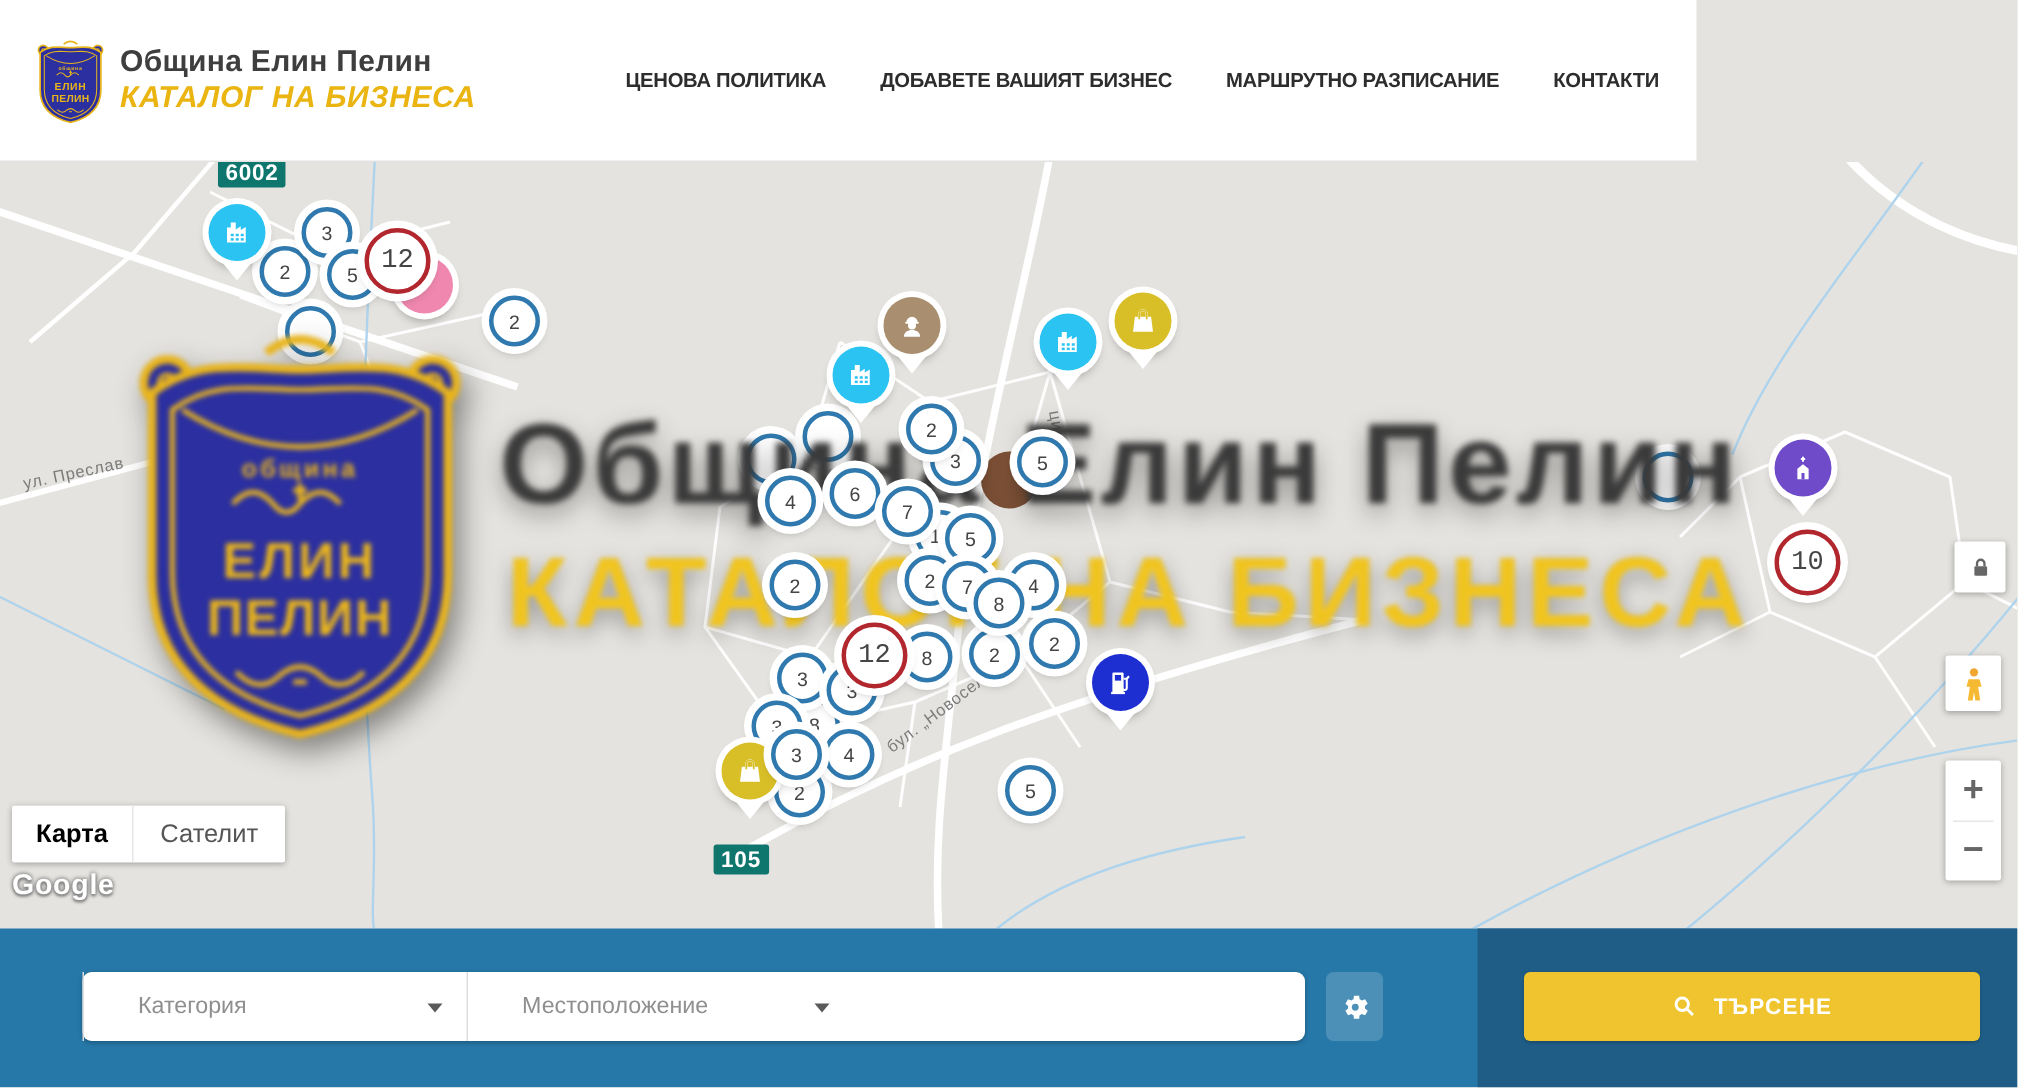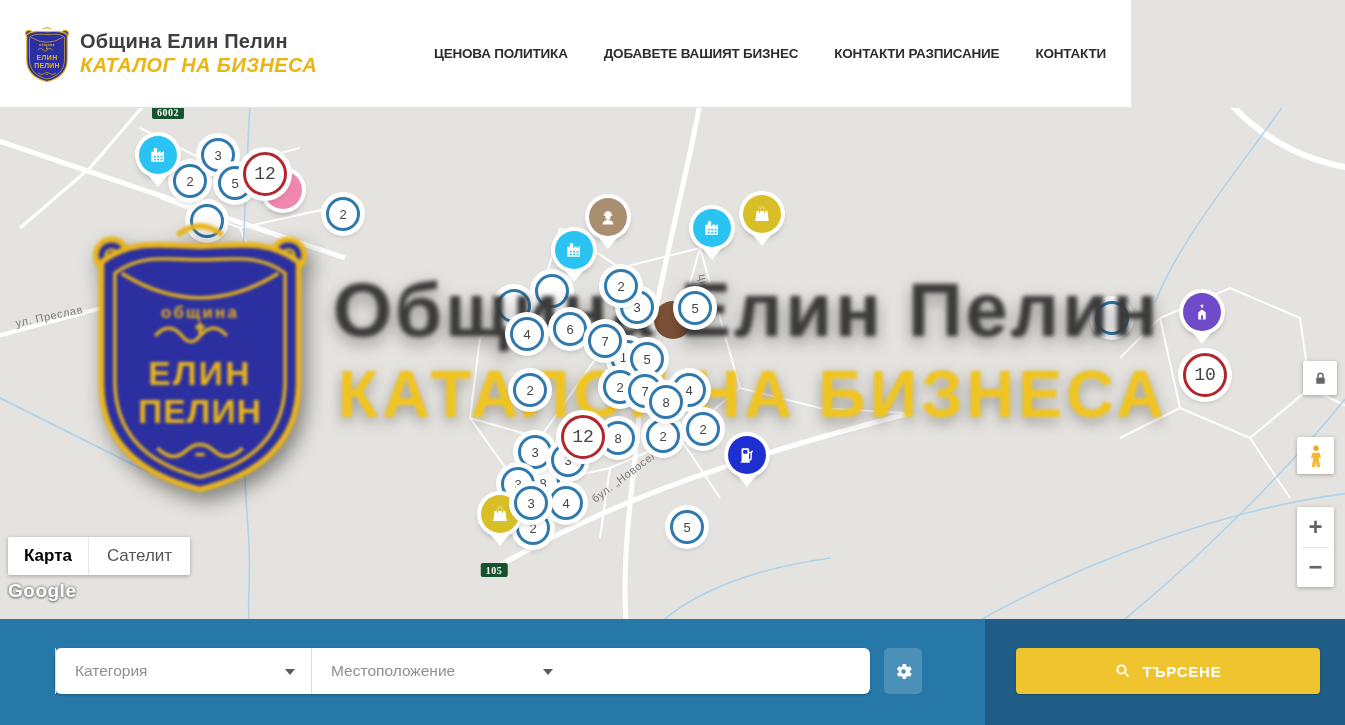--- a/index.html
+++ b/index.html
@@ -13,22 +13,22 @@
   .brand-shield { width:46px; height:58px; }
   .brand-t1 { font-size:20px; font-weight:bold; color:#3f3e3e; letter-spacing:.2px; }
   .brand-t2 { font-size:20px; font-weight:bold; color:#eab511; letter-spacing:.4px; margin-top:1px;font-style:italic; }
   .nav { margin-left:auto; margin-right:25px; display:flex; gap:36px; }
   .nav a { font-size:13.5px; font-weight:bold; color:#2d2d2d; text-decoration:none; letter-spacing:-0.2px; cursor:pointer; }
 
   
   .map { position:absolute; left:0; top:108px; width:1345px; height:511px; background:#e5e3df; overflow:hidden; }
   .roads { position:absolute; left:0; top:0; z-index:1; }
 
-  .road-badge { position:absolute; z-index:3; background:#14532d; color:#fff; font-size:10px; font-weight:bold;
-                padding:2px 5px 1px; border-radius:2px; letter-spacing:.5px; transform:translate(-50%,0);font-family:Liberation Serif, serif; }
+  .road-badge { position:absolute; z-index:3; background:#0f766e; color:#fff; font-size:15px; font-weight:bold;
+                padding:2px 5px 1px; border-radius:2px; letter-spacing:.5px; transform:translate(-50%,0); }
   .street-label { position:absolute; z-index:3; color:#7b7b7b; font-size:11px; letter-spacing:.6px; white-space:nowrap; }
 
   
   .cluster { position:absolute; width:34px; height:34px; border-radius:50%; background:#fff;
              border:3px solid #2f79ae; box-shadow:0 0 0 5px #fff, 0 3px 7px rgba(0,0,0,.4);
              display:flex; align-items:center; justify-content:center;
              font-size:13px; color:#454545; transform:translate(-50%,-50%); cursor:pointer; }
   .cluster.red { border-color:#b2262e; }
   .cluster.big { width:44px; height:44px; font-size:18px;font-family:Liberation Mono, monospace; }
 
@@ -82,21 +82,21 @@
   
   .searchbar { position:absolute; left:0; top:619px; width:1345px; height:106px; background:#2678a8; z-index:100; }
   .searchbar .right-panel { position:absolute; left:985px; top:0; width:360px; height:106px; background:#1f5d87; }
   .fields { position:absolute; left:55px; top:29px; width:815px; height:46px; background:#fff;
             border-radius:6px; display:flex; box-shadow:0 1px 3px rgba(0,0,0,.25); }
   .f-sec { display:flex; align-items:center; position:relative; }
   .f-keyword { flex:0 0 301px; padding-left:18px; gap:12px; }
   .f-keyword input { border:none; outline:none; font-size:15.5px; color:#555; width:230px;
                      font-family:"Liberation Sans", sans-serif; background:transparent; }
   .f-keyword input::placeholder { color:#939393; }
-  .f-select { border-left:1px solid #ddd; padding-left:19px; cursor:pointer; }
+  .f-select { border-left:1px solid #ddd; padding-left:36px; cursor:pointer; }
   .f-cat { flex:0 0 256px; }
   .f-loc { flex:0 0 258px; }
   .f-select .sel-label { font-size:15.5px; color:#8f8f8f; }
   .caret { position:absolute; right:16px; top:50%; margin-top:-2px; width:0; height:0;
            border-left:5px solid transparent; border-right:5px solid transparent; border-top:6px solid #5a5a5a; }
   .gear-btn { position:absolute; left:884px; top:29px; width:38px; height:46px; background:#4d90b7;
               border-radius:5px; display:flex; align-items:center; justify-content:center; cursor:pointer; }
   .search-btn { position:absolute; left:1016px; top:29px; width:304px; height:46px; background:#f0c42e;
                 border:none; border-radius:4px; color:#fff; font-size:15px; font-weight:bold; letter-spacing:.8px;
                 display:flex; align-items:center; justify-content:center; gap:10px; cursor:pointer;
@@ -125,21 +125,21 @@
     <path d="M62 208 q14 14 26 2 q12 -10 24 0 q12 12 26 -2 M96 214 l8 0" fill="none" stroke="#e8b41c" stroke-width="3"></path>
   </svg></span>
       <div>
         <div class="brand-t1">Община Елин Пелин</div>
         <div class="brand-t2">КАТАЛОГ НА БИЗНЕСА</div>
       </div>
     </div>
     <div class="nav">
       <a>ЦЕНОВА ПОЛИТИКА</a>
       <a>ДОБАВЕТЕ ВАШИЯТ БИЗНЕС</a>
-      <a>КОНТАКТИ РАЗПИСАНИЕ</a>
+      <a>МАРШРУТНО РАЗПИСАНИЕ</a>
       <a>КОНТАКТИ</a>
     </div>
   </div>
 
   <div class="map">
     <svg class="roads" width="1345" height="511" viewBox="0 0 1345 511">
 
       <g stroke="#ffffff" fill="none">
         <path d="M-10,30 L345,150" stroke-width="5"></path>
         <path d="M150,-10 L90,60 L20,120" stroke-width="3"></path>

